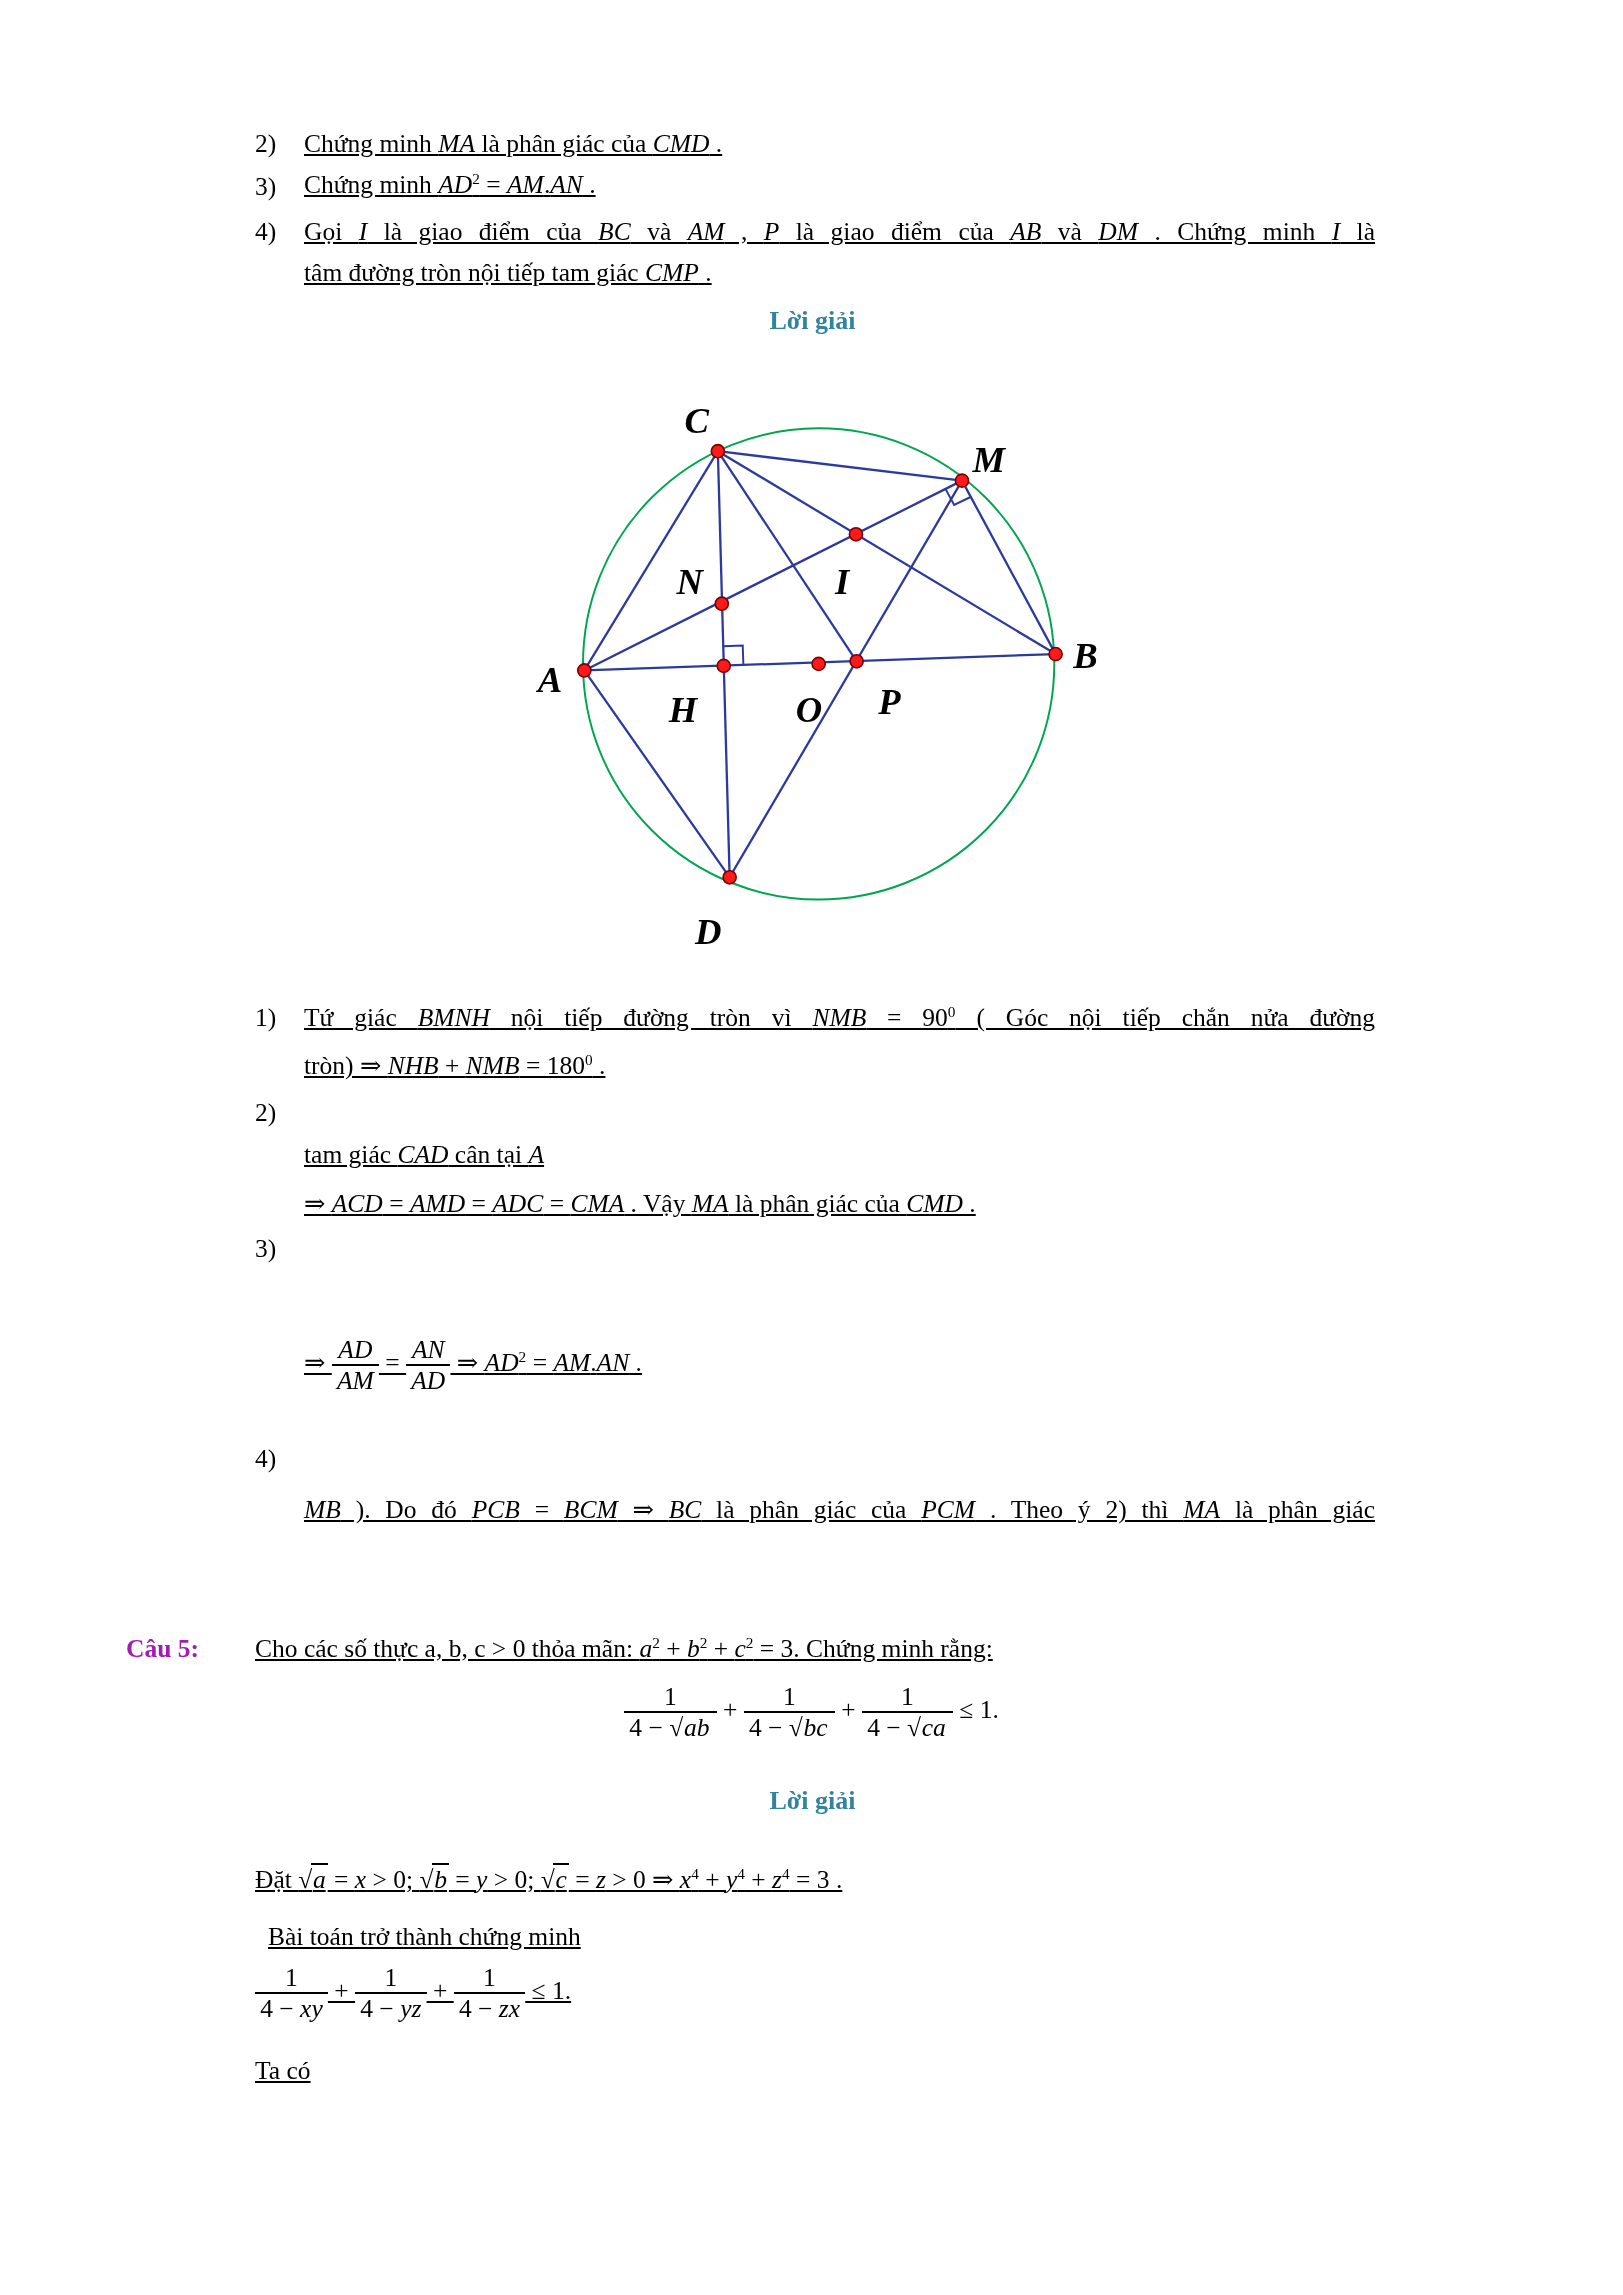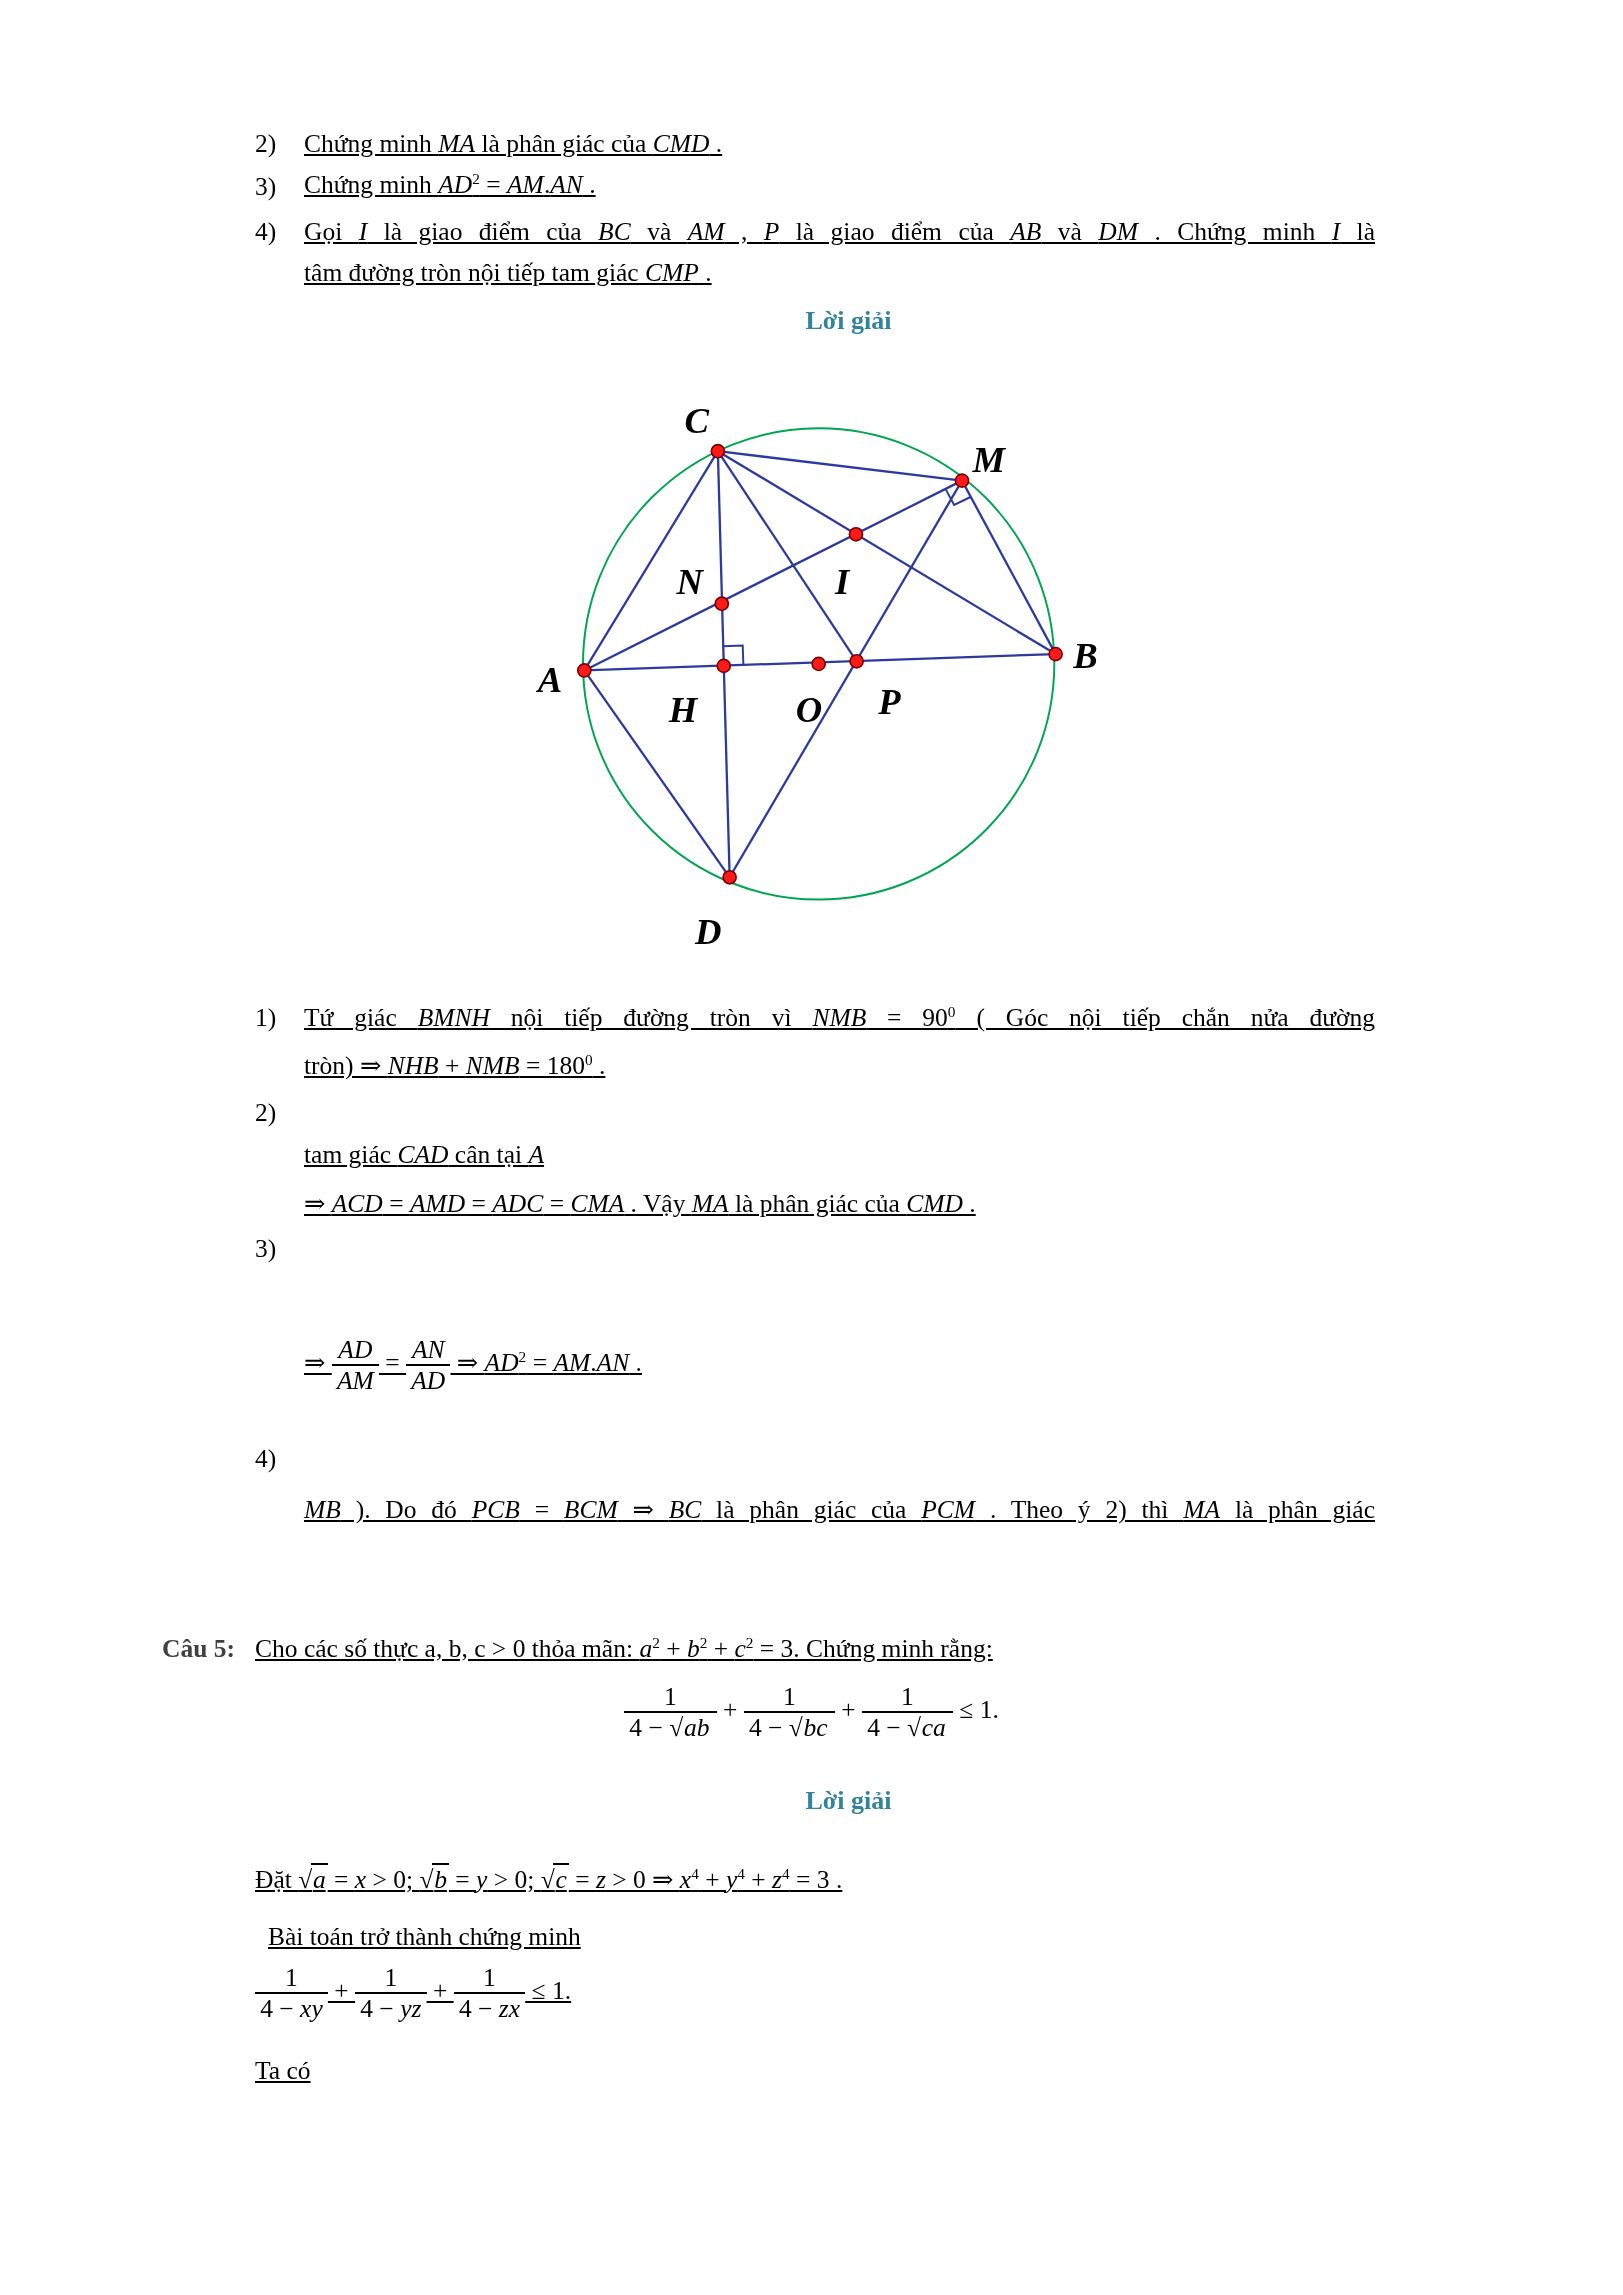--- a/index.html
+++ b/index.html
@@ -2,21 +2,21 @@
 <html style="font-size:10.5px"><head>
 <meta charset="utf-8">
 <style>
   html,body{margin:0;padding:0;background:#fff;}
   .page{position:relative;width:1623px;height:2295px;background:#ffffff;
         font-family:"Liberation Serif","DejaVu Serif",serif;font-size:25.5px;color:#000;}
   .line{position:absolute;white-space:nowrap;line-height:1.25;text-decoration:underline;}
   .just{white-space:normal;width:1071px;text-align:justify;text-align-last:justify;}
   .num{position:absolute;white-space:nowrap;line-height:1.25;}
   .centerband{position:absolute;text-align:center;}
-  .head{font-weight:bold;margin-left:36px;}
+  .head{font-weight:bold;}
   i{font-style:italic;}
   sup{font-size:0.6em;line-height:0;}
   .frac{display:inline-block;vertical-align:middle;text-align:center;line-height:1.15;}
   .fnum{display:block;padding:0 5.2px;}
   .fden{display:block;border-top:2px solid #000;padding:0 5.2px;}
   .sq{white-space:nowrap;}
   .rad{border-top:2px solid #000;padding:0 2px;margin-left:-1.3px;}
   #fig{position:absolute;left:458px;top:366px;}
   #fig text{font-family:"Liberation Serif","DejaVu Serif",serif;font-weight:bold;font-style:italic;font-size:56px;fill:#000;}
 </style>
@@ -80,21 +80,21 @@
   <span class="num" style="left:255px;top:1097px">2)</span>
   <div class="line" style="left:304px;top:1139px">tam giác <i>CAD</i> cân tại <i>A</i></div>
   <div class="line" style="left:304px;top:1188px">⇒ <i>ACD</i> = <i>AMD</i> = <i>ADC</i> = <i>CMA</i> . Vậy <i>MA</i> là phân giác của <i>CMD</i> .</div>
 
   <span class="num" style="left:255px;top:1233px">3)</span>
   <div class="line" style="left:304px;top:1335px">⇒ <span class="frac"><span class="fnum"><i>AD</i></span><span class="fden"><i>AM</i></span></span> = <span class="frac"><span class="fnum"><i>AN</i></span><span class="fden"><i>AD</i></span></span> ⇒ <i>AD</i><sup>2</sup> = <i>AM</i>.<i>AN</i> .</div>
 
   <span class="num" style="left:255px;top:1443px">4)</span>
   <div class="line just" style="left:304px;top:1494px"><i>MB</i> ). Do đó <i>PCB</i> = <i>BCM</i> ⇒ <i>BC</i> là phân giác của <i>PCM</i> . Theo ý 2) thì <i>MA</i> là phân giác</div>
 
-  <span class="num head" style="left:126px;top:1633px;color:#404040">Câu 5:</span>
+  <span class="num head" style="left:126px;top:1633px;color:#a21caf">Câu 5:</span>
   <div class="line" style="left:255px;top:1633px">Cho các số thực a, b, c &gt; 0 thỏa mãn: <i>a</i><sup>2</sup> + <i>b</i><sup>2</sup> + <i>c</i><sup>2</sup> = 3. Chứng minh rằng:</div>
   <div class="centerband" style="left:0px;top:1682px;width:1623px"><span class="frac"><span class="fnum">1</span><span class="fden">4 − <span class="sq">√<span class="rad"><i>ab</i></span></span></span></span> + <span class="frac"><span class="fnum">1</span><span class="fden">4 − <span class="sq">√<span class="rad"><i>bc</i></span></span></span></span> + <span class="frac"><span class="fnum">1</span><span class="fden">4 − <span class="sq">√<span class="rad"><i>ca</i></span></span></span></span> ≤ 1.</div>
 
   <div class="centerband head" style="left:126px;top:1786px;width:1373px;color:#31849B;font-size:26px">Lời giải</div>
 
   <div class="line" style="left:255px;top:1864px">Đặt <span class="sq">√<span class="rad"><i>a</i></span></span> = <i>x</i> &gt; 0; <span class="sq">√<span class="rad"><i>b</i></span></span> = <i>y</i> &gt; 0; <span class="sq">√<span class="rad"><i>c</i></span></span> = <i>z</i> &gt; 0 ⇒ <i>x</i><sup>4</sup> + <i>y</i><sup>4</sup> + <i>z</i><sup>4</sup> = 3 .</div>
   <div class="line" style="left:268px;top:1921px">Bài toán trở thành chứng minh</div>
   <div class="line" style="left:255px;top:1963px"><span class="frac"><span class="fnum">1</span><span class="fden">4 − <i>xy</i></span></span> + <span class="frac"><span class="fnum">1</span><span class="fden">4 − <i>yz</i></span></span> + <span class="frac"><span class="fnum">1</span><span class="fden">4 − <i>zx</i></span></span> ≤ 1.</div>
   <div class="line" style="left:255px;top:2055px">Ta có</div>
 

